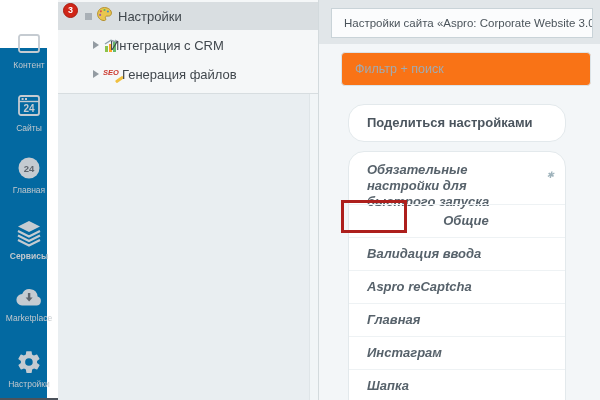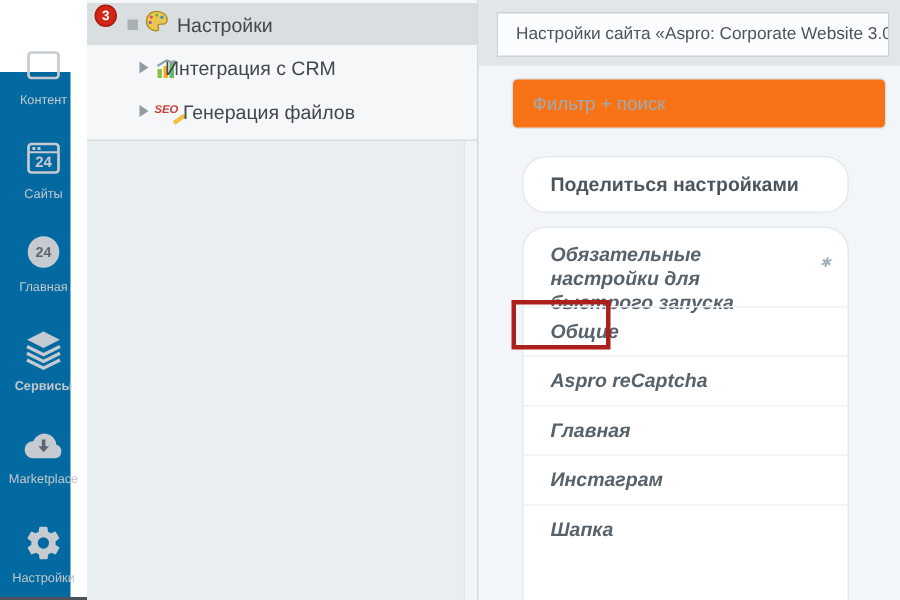--- a/index.html
+++ b/index.html
@@ -52,21 +52,21 @@
           border-radius:16px; width:218px; }
   .card-share { top:104px; height:38px; line-height:36px; padding-left:18px; font-size:13px;
                 font-weight:bold; color:#4b555e; cursor:pointer; }
   .card-list { top:151px; height:265px; overflow:hidden; }
   .card-list ul { list-style:none; }
   .card-list li { position:relative; font-size:13px; font-weight:bold; color:#57626b;
                   padding-left:18px; cursor:pointer;font-style:italic; }
   .card-list li + li { border-top:1px solid #eef2f4; }
   .li-multi { padding:10px 34px 10px 18px; line-height:16px; height:52px; }
   .li-single { height:33px; line-height:32px; }
-  .li-hl { color:#3e464d; }
+  .li-hl { color:#3e464d;text-align:center; }
   .star { position:absolute; right:11px; top:15px; font-size:9px; color:#9fb3bc; font-weight:normal; }
   .redbox { position:absolute; left:22px; top:200px; width:66px; height:33px;
             border:3px solid #ad1f1c; z-index:5; pointer-events:none; }
 </style>
 </head>
 <body>
 
 <div id="app">
 
   <aside class="sidebar">
@@ -174,20 +174,21 @@
 
     <div class="card card-share">Поделиться настройками</div>
 
     <div class="card card-list">
       <ul>
         <li class="li-multi">
           <span>Обязательные настройки для быстрого запуска</span>
           <span class="star">✱</span>
         </li>
         <li class="li-single li-hl">Общие</li>
+        <li class="li-single">Валидация ввода</li>
         <li class="li-single">Aspro reCaptcha</li>
         <li class="li-single">Главная</li>
         <li class="li-single">Инстаграм</li>
         <li class="li-single">Шапка</li>
       </ul>
     </div>
 
     <div class="redbox"></div>
   </section>
 

